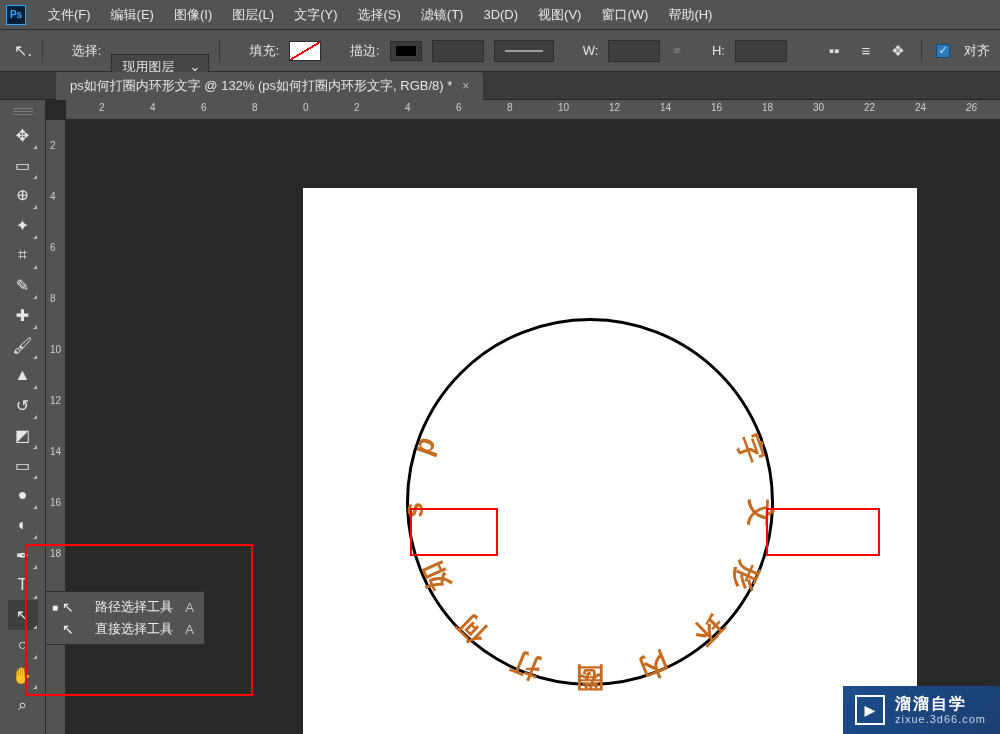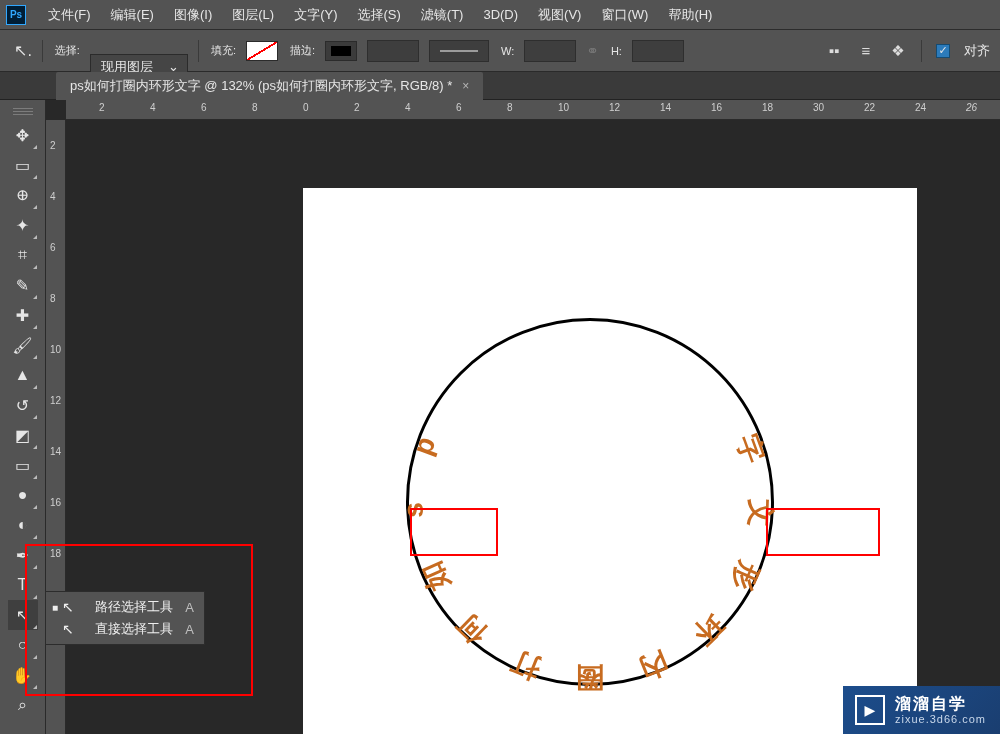--- a/index.html
+++ b/index.html
@@ -30,21 +30,21 @@
 .menu-item { padding: 0 10px; cursor: default; font-size: 13px; }
 .optbar {
   display: flex; align-items: center;
   height: 42px;
   background: #535353;
   padding-left: 14px;
   border-bottom: 1px solid #2a2a2a;
   gap: 10px;
 }
 .arrow-ico { font-size: 16px; }
-.opt-label { font-size: 11px; margin-left: 2px; }
+.opt-label { font-size: 13px; margin-left: 19px; }
 .opt-select {
   background: #454545; border: 1px solid #2b2b2b;
   padding: 3px 8px 3px 10px;
   width: 98px; font-size: 13px; color: #e6e6e6;
   display: flex; align-items: center; justify-content: space-between; margin-top: 32px;
 }
 .fill-swatch {
   width: 32px; height: 20px; background: #fff;
   border: 1px solid #2b2b2b; position: relative;
 }

